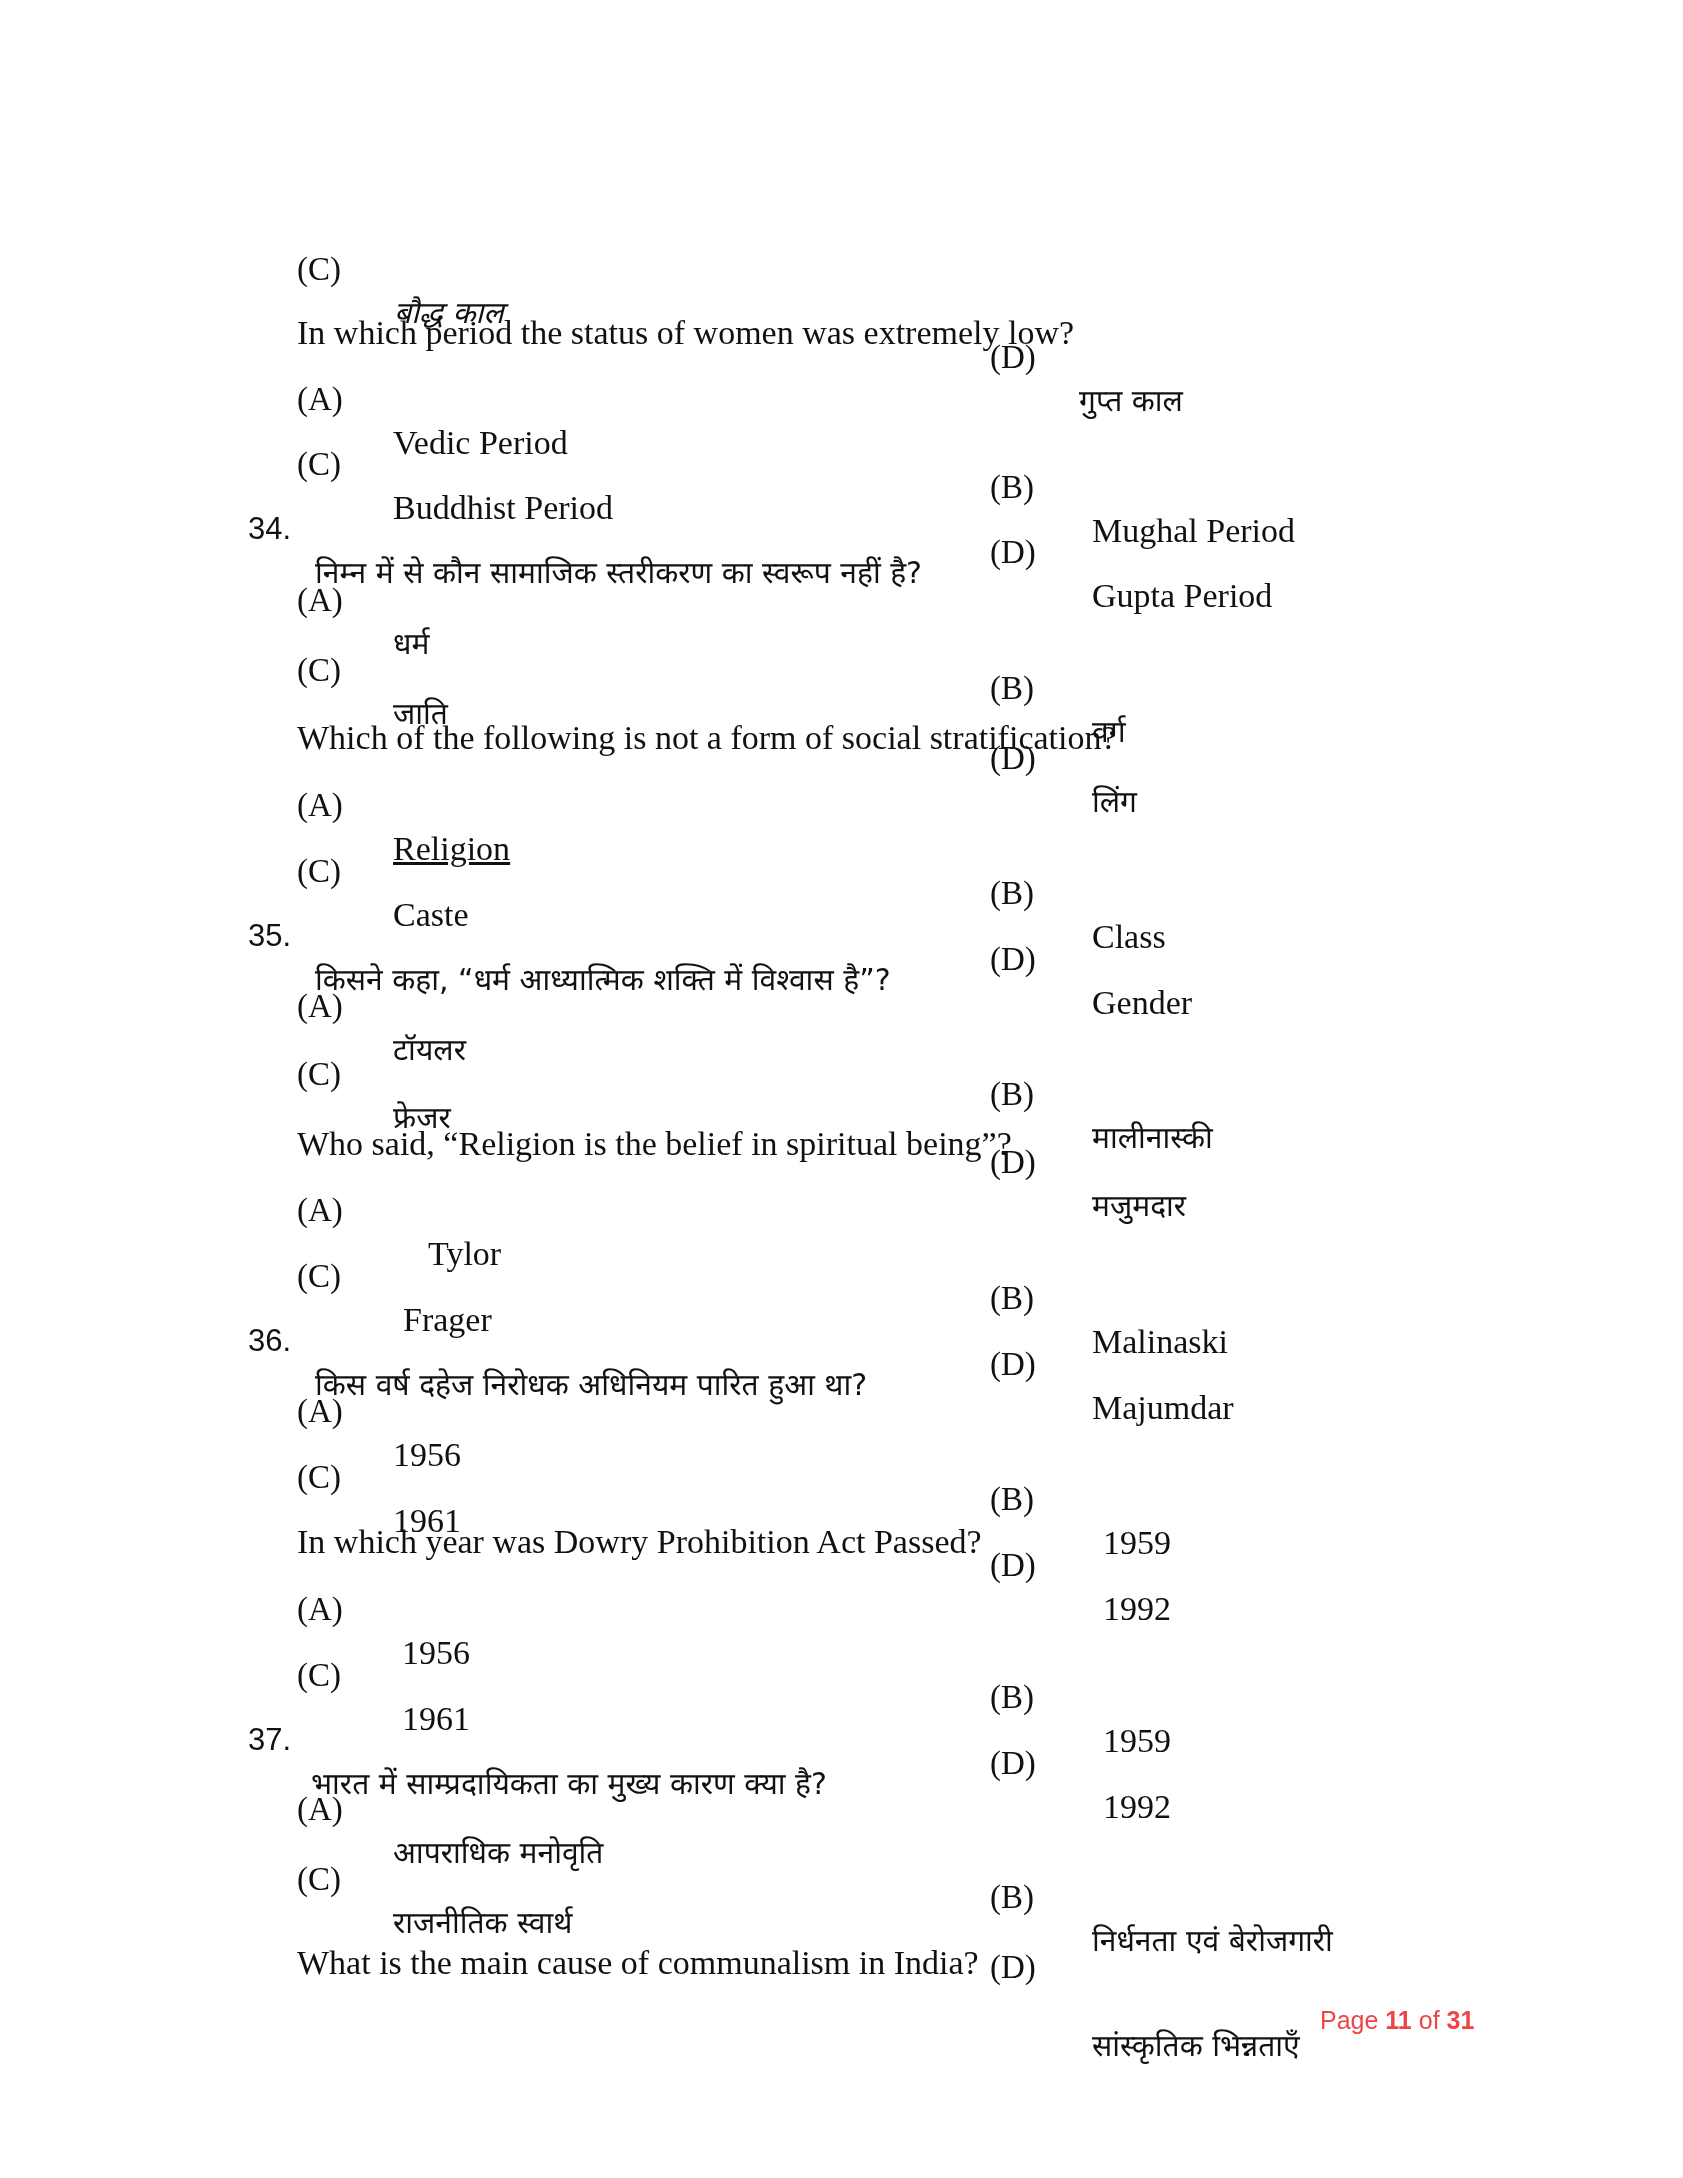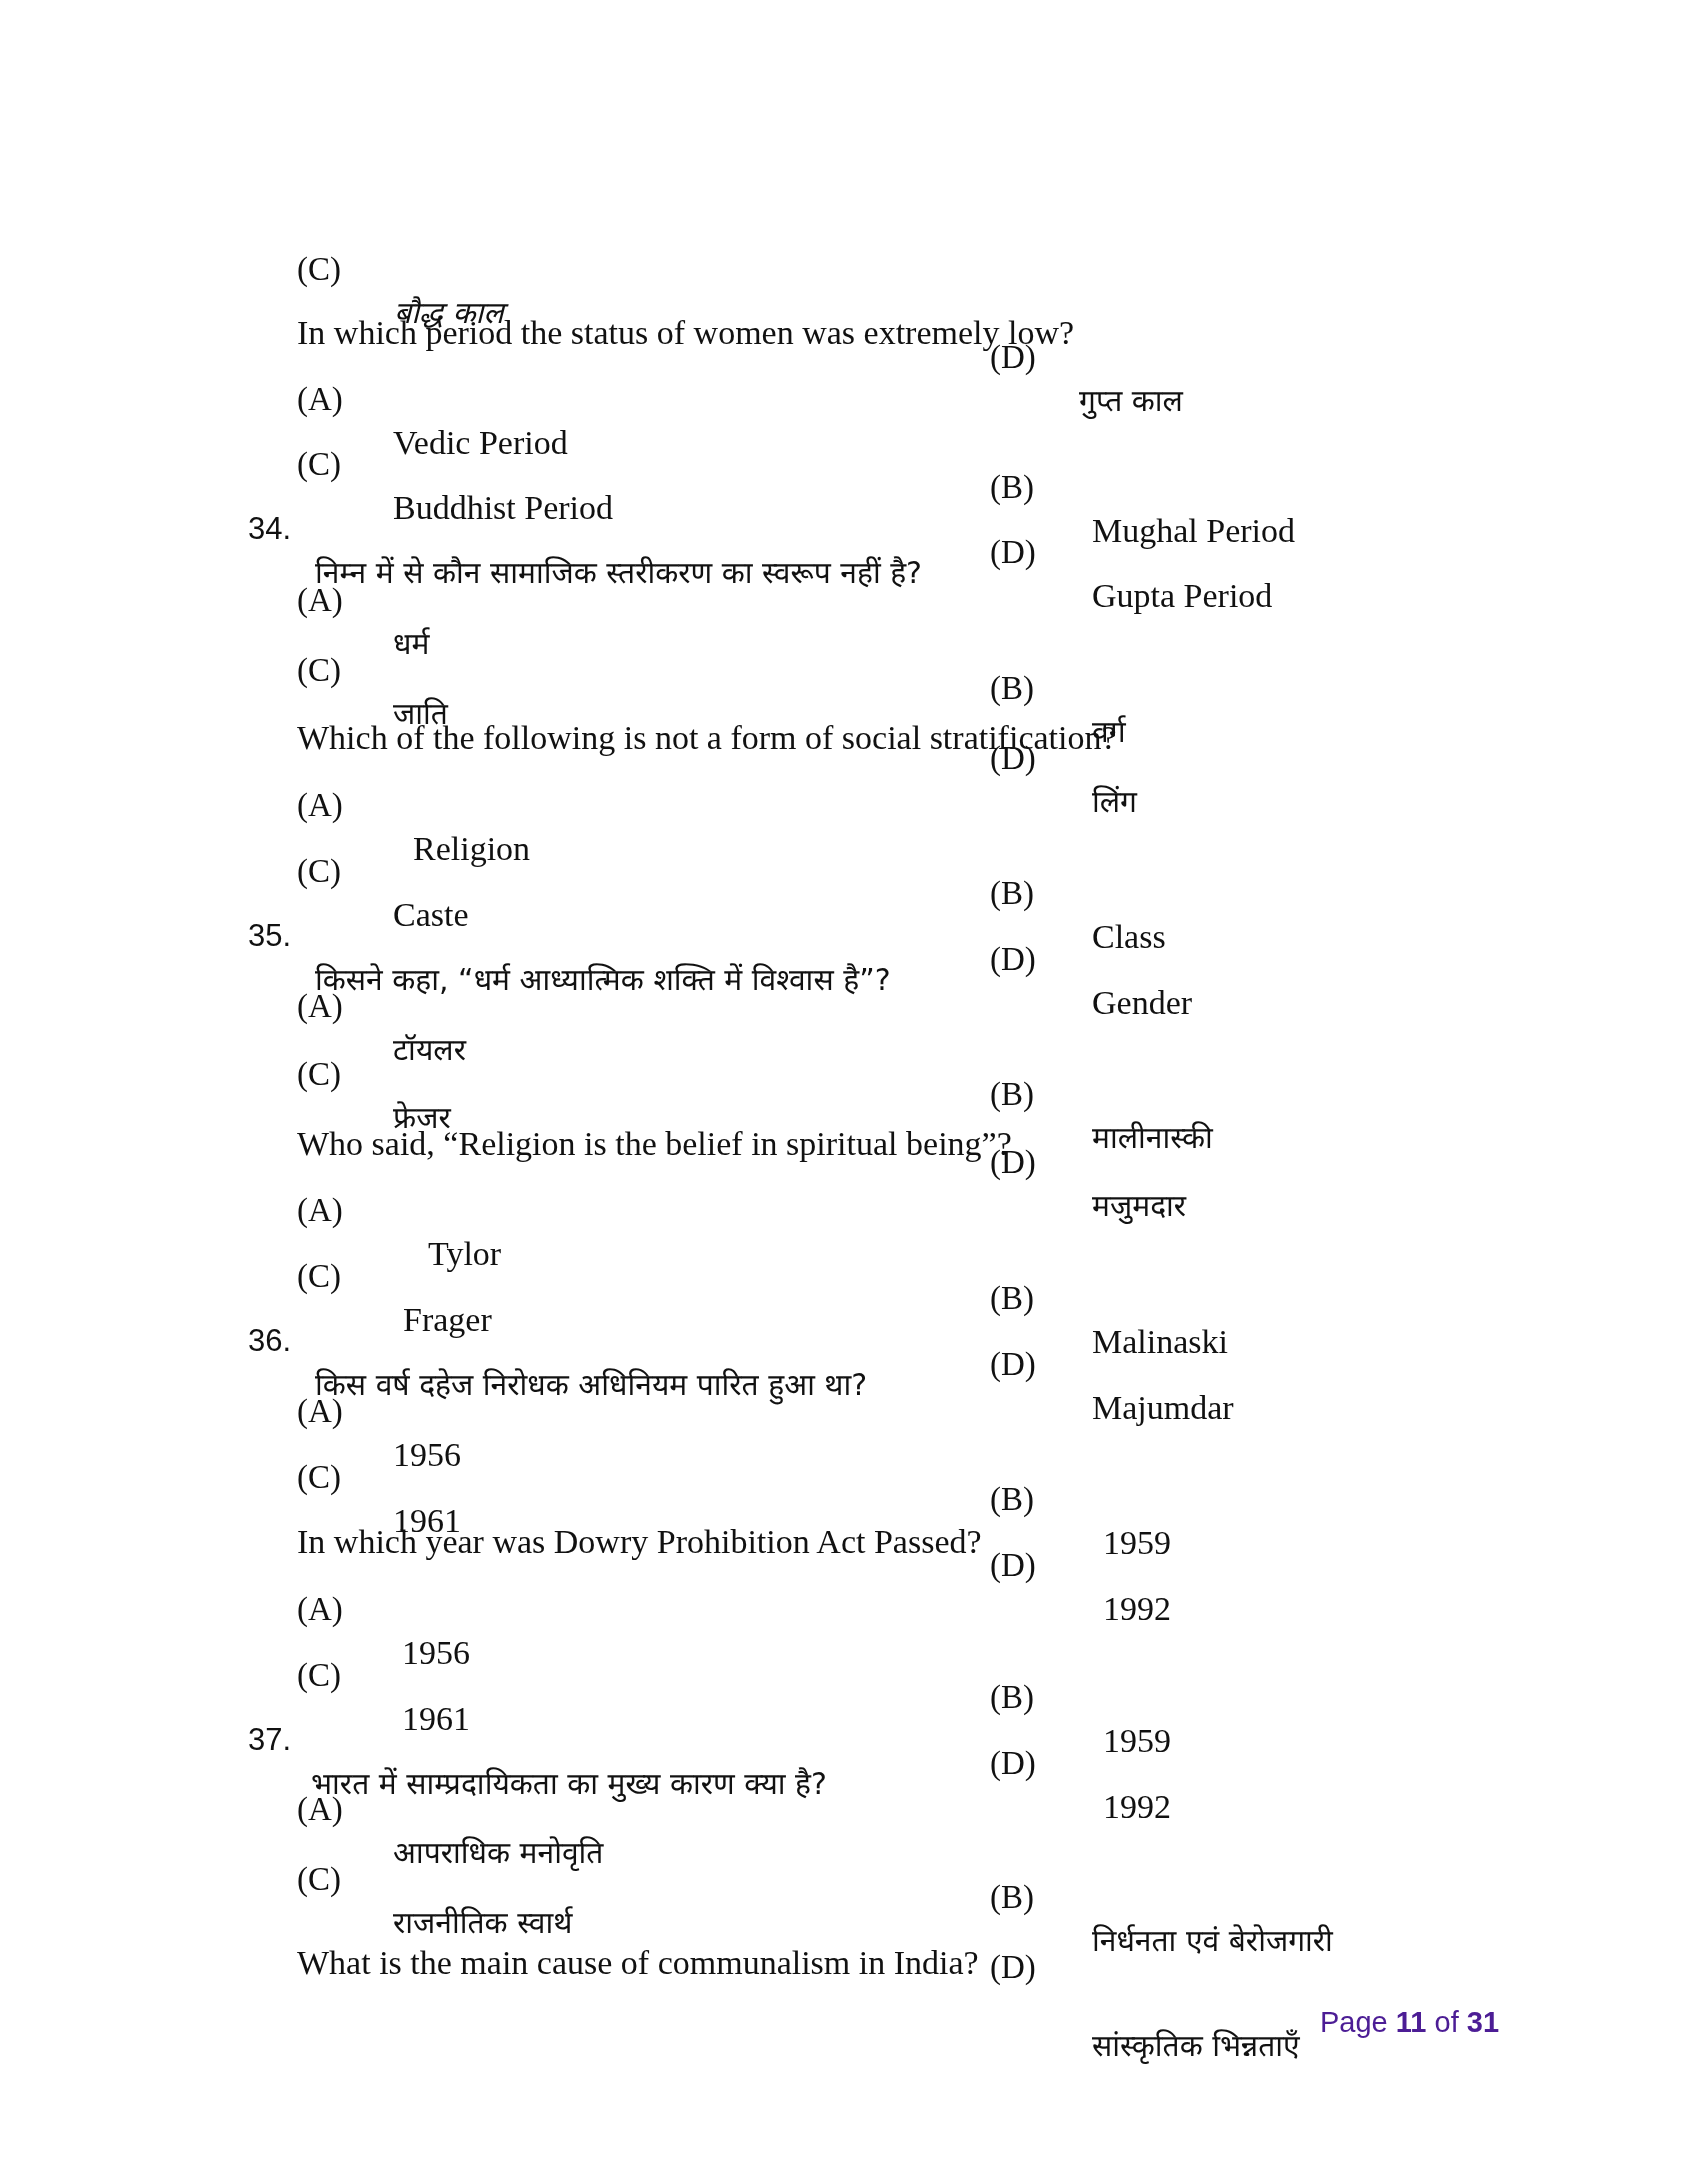--- a/index.html
+++ b/index.html
@@ -7,21 +7,21 @@
          font-family: "Liberation Serif", serif; }
   .line { position: absolute; left: 0; height: 44px; line-height: 44px; white-space: pre; font-size: 33px; }
   .opt-label { position: absolute; font-family: "Liberation Serif", serif; font-size: 33px; }
   .opt-text { position: absolute; font-size: 33px; }
   .hi { font-family: "DejaVu Sans", sans-serif; font-size: 30px; }
   .en { font-family: "Liberation Serif", serif; font-size: 34px; }
   .qnum { position: absolute; left: 248px; font-family: "Liberation Sans", sans-serif; font-size: 31px; }
   .qtext { position: absolute; left: 315px; }
   .qtext-en { position: absolute; left: 297px; font-family: "Liberation Serif", serif; font-size: 34px; }
   .footer { position: absolute; left: 1320px; top: 2006px; font-family: "Liberation Sans", sans-serif;
-            font-size: 29px; color: #4c1d95; white-space: pre; }
+            font-size: 25px; color: #ef4444; white-space: pre; }
   .footer b { font-weight: bold; }
 </style>
 </head>
 <body>
 
 <div class="line" style="top:203px;">
   <span class="opt-label" style="left:297px;">(C)</span>
   <span class="opt-text hi" style="left:394px;font-style:italic;">बौद्ध काल</span>
   <span class="opt-label" style="left:990px;">(D)</span>
   <span class="opt-text hi" style="left:1079px;">गुप्त काल</span>
@@ -56,21 +56,21 @@
   <span class="opt-label" style="left:297px;">(C)</span>
   <span class="opt-text hi" style="left:393px;text-align:center;">जाति</span>
   <span class="opt-label" style="left:990px;">(D)</span>
   <span class="opt-text hi" style="left:1092px;">लिंग</span>
 </div>
 <div class="line" style="top:672px;">
   <span class="qtext-en">Which of the following is not a form of social stratification?</span>
 </div>
 <div class="line" style="top:739px;">
   <span class="opt-label" style="left:297px;">(A)</span>
-  <span class="opt-text en" style="left:413px;">Religion</span>
+  <span class="opt-text en" style="left:393px;text-decoration:underline;">Religion</span>
   <span class="opt-label" style="left:990px;">(B)</span>
   <span class="opt-text en" style="left:1092px;">Class</span>
 </div>
 <div class="line" style="top:805px;">
   <span class="opt-label" style="left:297px;">(C)</span>
   <span class="opt-text en" style="left:393px;">Caste</span>
   <span class="opt-label" style="left:990px;">(D)</span>
   <span class="opt-text en" style="left:1092px;">Gender</span>
 </div>
 

